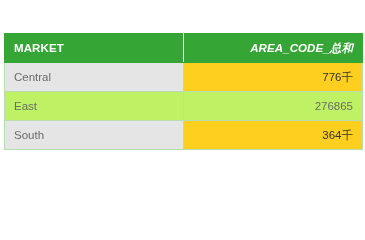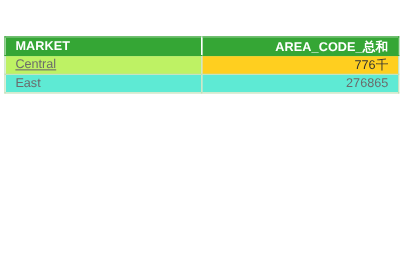--- a/index.html
+++ b/index.html
@@ -44,21 +44,21 @@
     table-layout: fixed;
     font-size: 11.5px;
   }
 
   .crosstab col.col-dim { width: 179px; }
   .crosstab col.col-measure { width: 179px; }
 
   .crosstab th,
   .crosstab td {
     padding: 0 9px;
-    height: 17px;
+    height: 29px;
     box-sizing: border-box;
     vertical-align: middle;
     border: 1px solid #b8ddb0;
     overflow: hidden;
     white-space: nowrap;
   }
 
   .crosstab thead th {
     background: #35a635;
     color: #ffffff;
@@ -67,35 +67,36 @@
     border-right-color: #ffffff;
     font-size: 11.5px;
     letter-spacing: 0.1px;
   }
   .crosstab thead th.hdr-dim {
     text-align: left;
   }
   .crosstab thead th.hdr-measure {
     text-align: right;
     border-right-color: #35a635;
+    font-style: italic;
   }
 
   .crosstab tbody td {
     color: #6b6b6b;
     font-weight: normal;
   }
   .crosstab tbody td.cell-dim {
     text-align: left;
   }
   .crosstab tbody td.cell-measure {
     text-align: right;
   }
 
-  .bg-white   { background: #bef264; text-decoration: underline; }
-  .bg-tint    { background: #5eead4; }
+  .bg-white   { background: #e5e5e5; }
+  .bg-tint    { background: #bef264; }
   .bg-highlight {
     background: #ffcf1f;
     color: #333333 !important;
     margin-left: 44px;
   }
 </style>
 </head>
 <body>
 
 <div class="viz-panel">
@@ -114,16 +115,20 @@
     </thead>
     <tbody>
       <tr>
         <td class="cell-dim bg-white">Central</td>
         <td class="cell-measure bg-highlight">776千</td>
       </tr>
       <tr>
         <td class="cell-dim bg-tint">East</td>
         <td class="cell-measure bg-tint">276865</td>
       </tr>
+      <tr>
+        <td class="cell-dim bg-white">South</td>
+        <td class="cell-measure bg-highlight">364千</td>
+      </tr>
     </tbody>
   </table>
 
 </div>
 
 </body></html>

